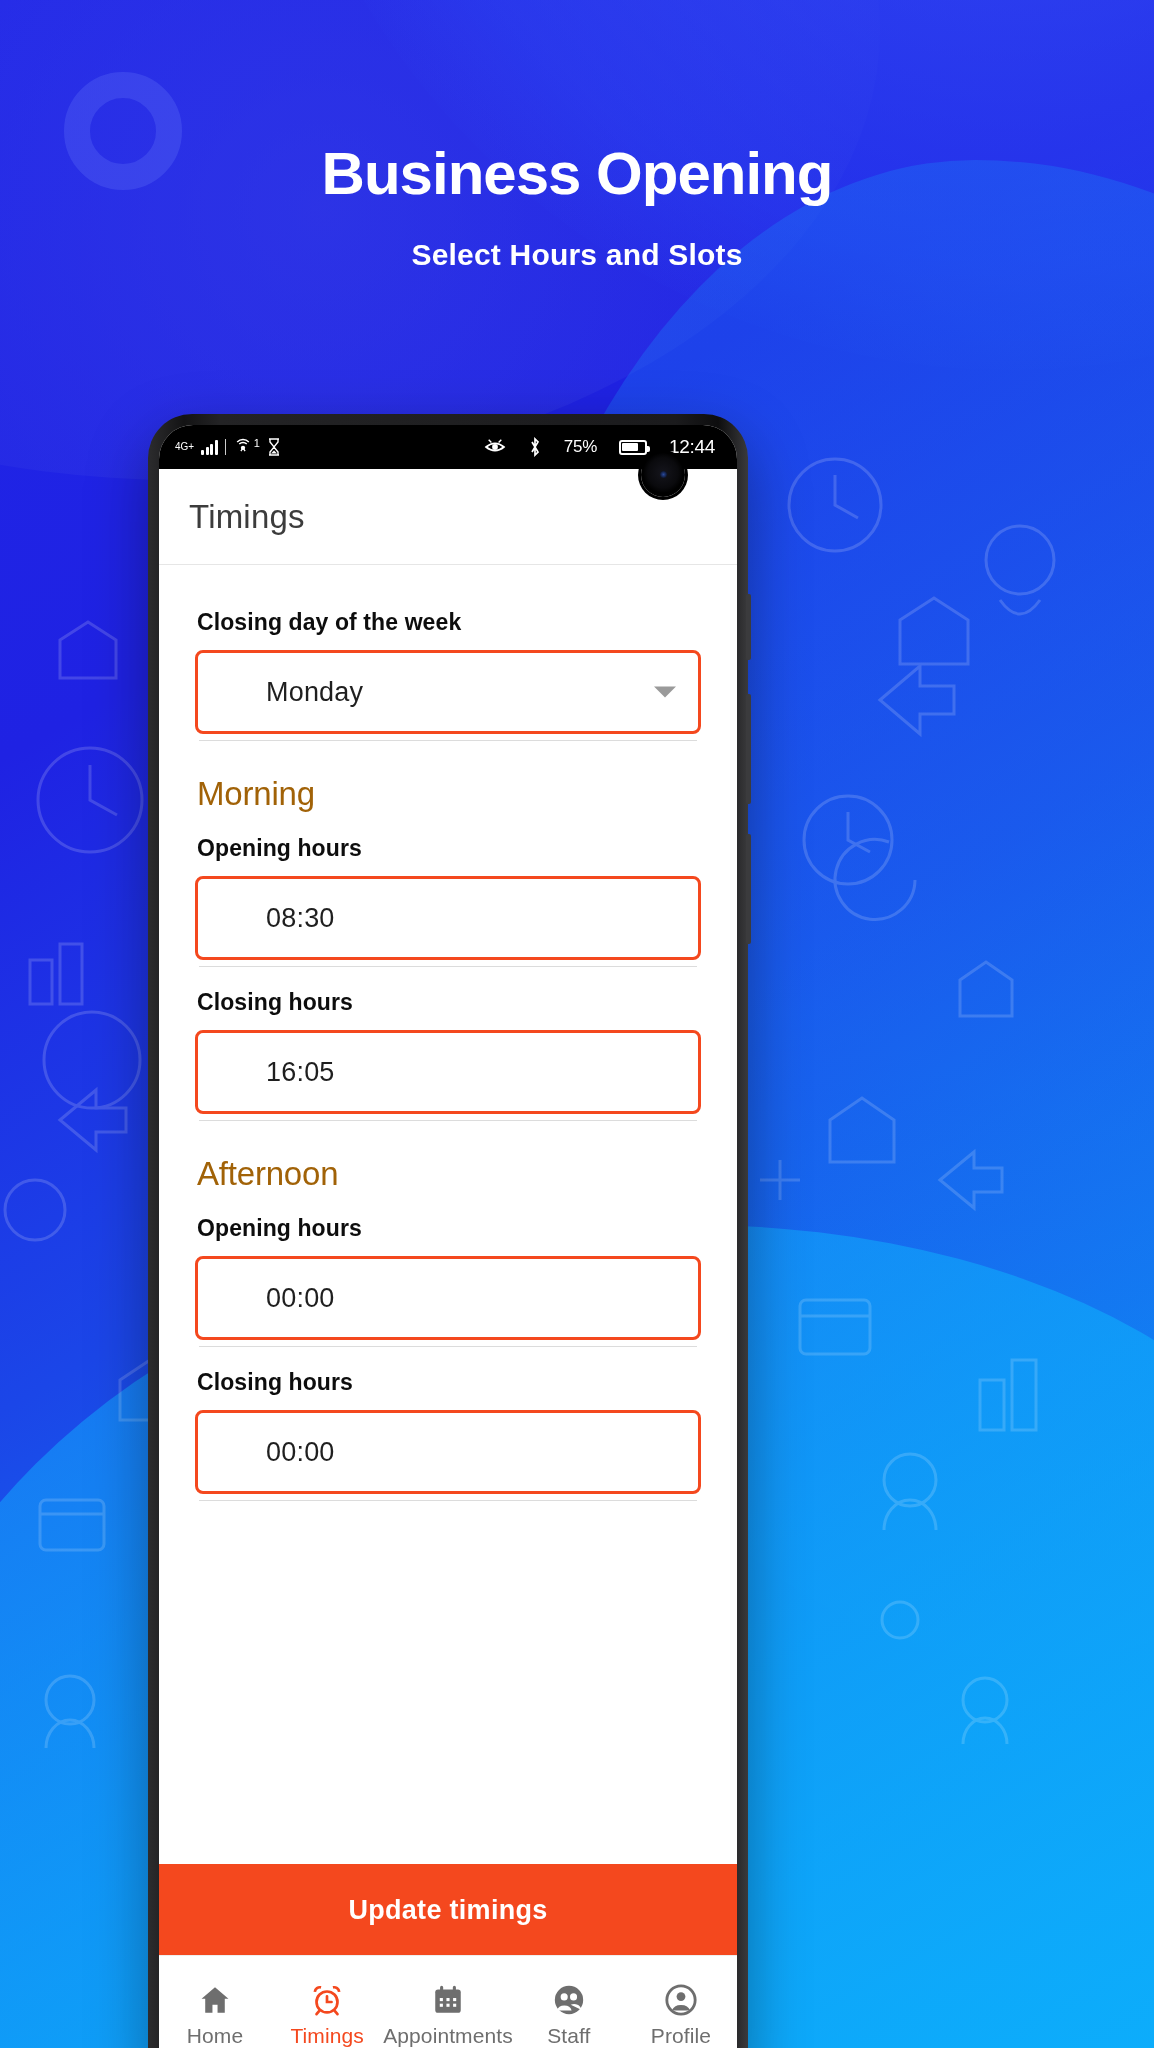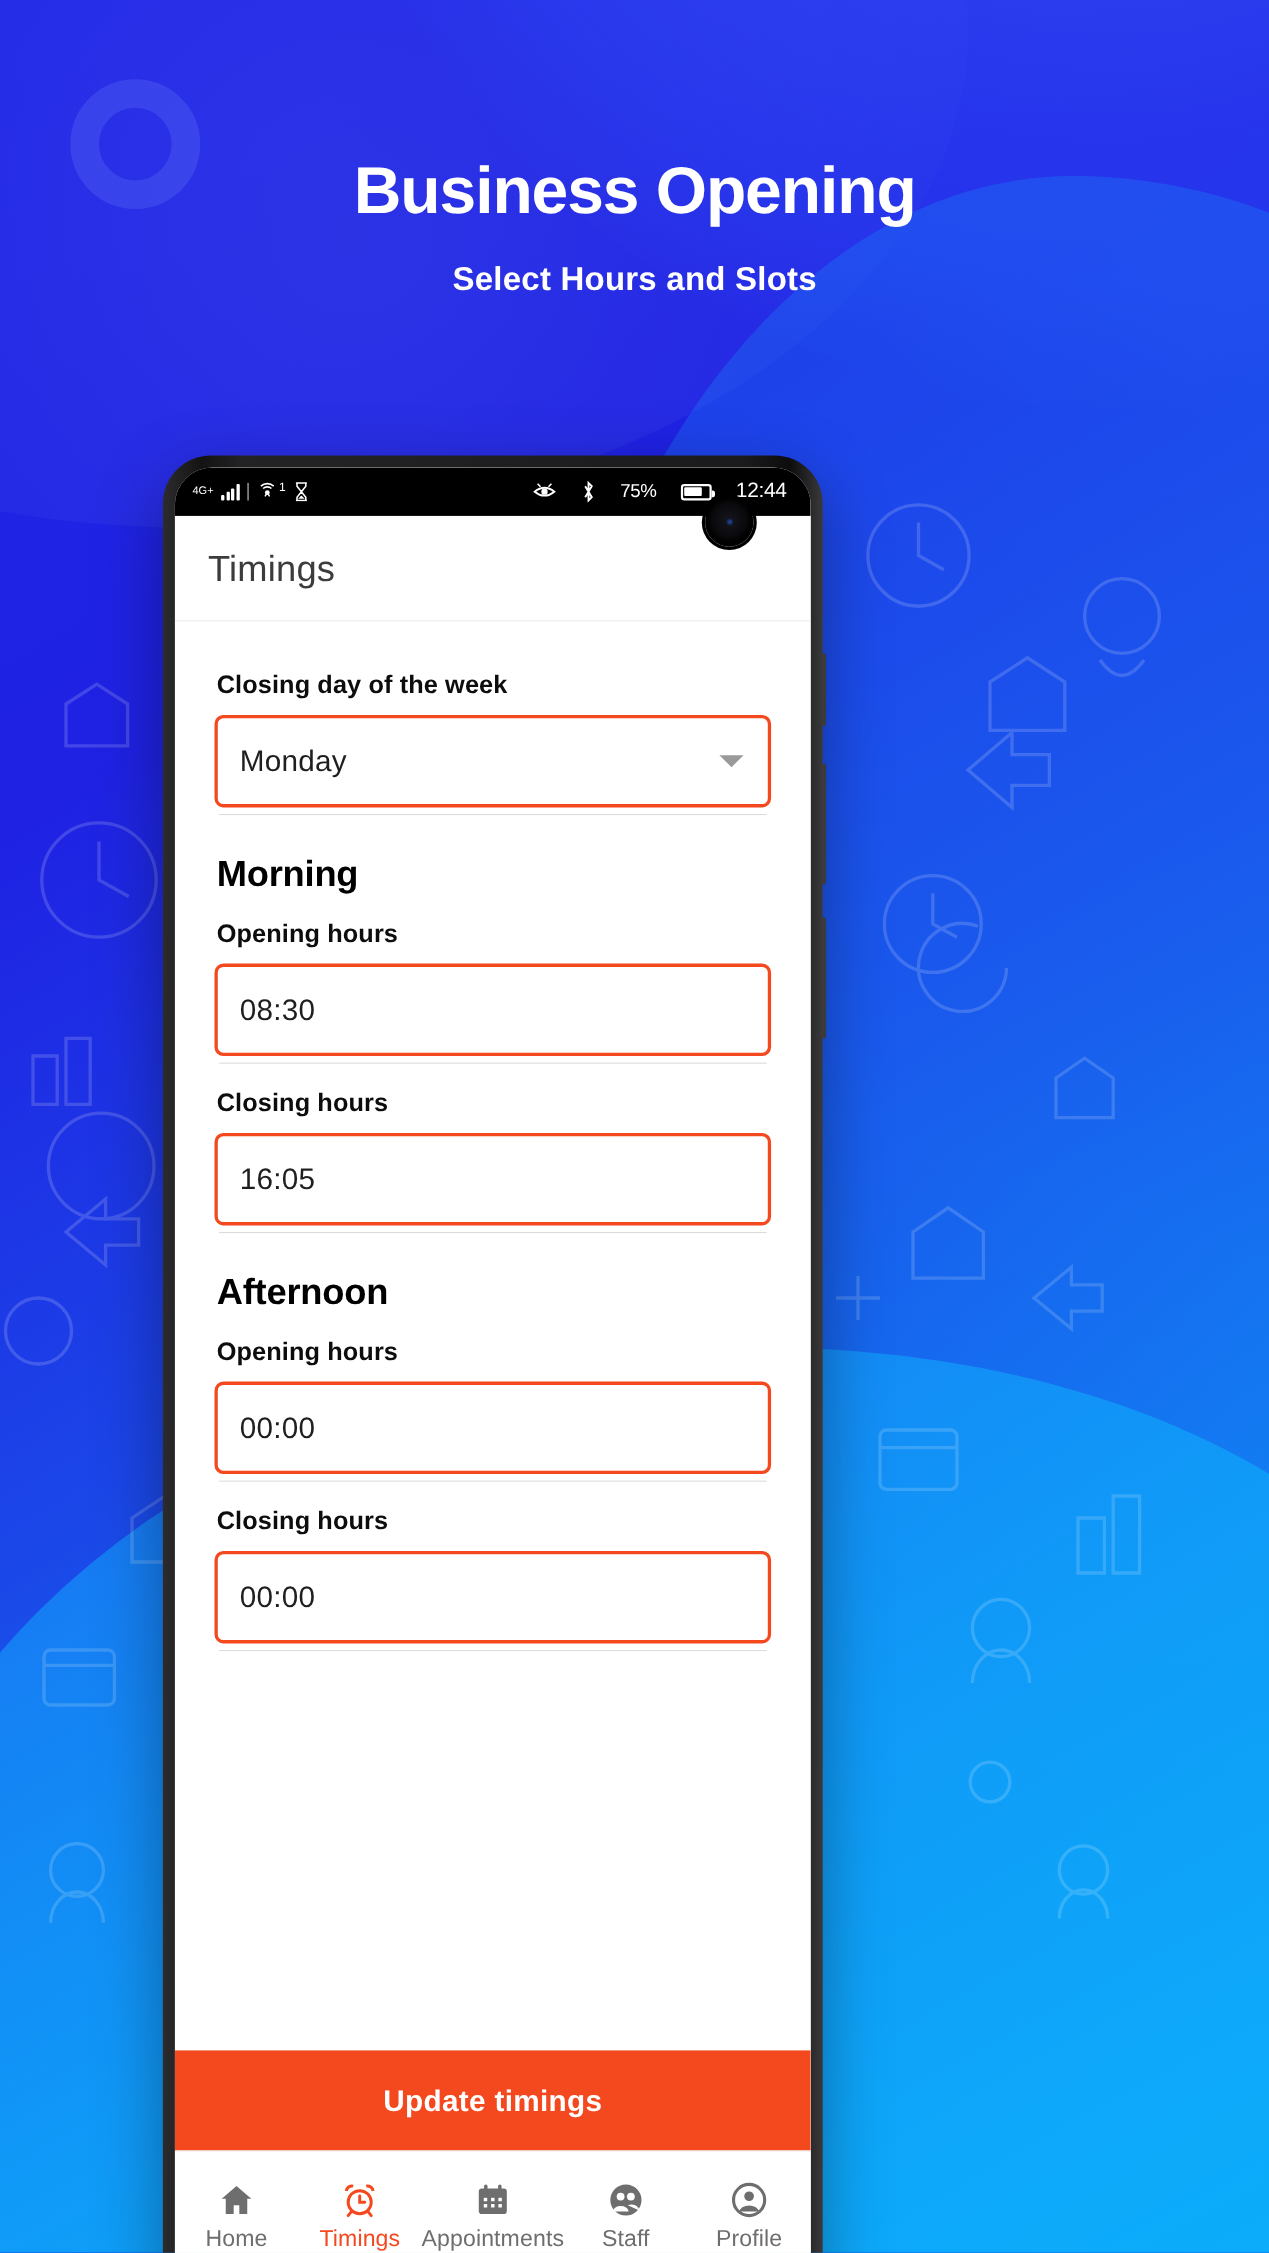--- a/index.html
+++ b/index.html
@@ -208,22 +208,22 @@
   }
   .field-label {
     font-size: 23px;
     font-weight: bold;
     color: #0d0d0d;
     margin: 0 0 14px 2px;
     letter-spacing: 0.1px;
   }
   .section-head {
     font-size: 33px;
-    font-weight: bold;
-    color: #000000;
+    font-weight: normal;
+    color: #a16207;
     margin: 34px 0 22px 2px;
     letter-spacing: -0.2px;
   }
   .input-box {
     height: 84px;
     border: 3px solid #f4481e;
     border-radius: 8px;
     background: #fff;
     display: flex;
     align-items: center;
@@ -234,20 +234,21 @@
   }
   .input-underline {
     height: 1px;
     background: #dcdcdc;
     margin: 0 4px 22px 4px;
   }
   .input-value {
     font-size: 27px;
     color: #1f1f1f;
     letter-spacing: 0.2px;
+    margin-left: 48px;
   }
   .caret {
     position: absolute;
     right: 22px; top: 50%;
     transform: translateY(-50%);
     width: 0; height: 0;
     border-left: 11px solid transparent;
     border-right: 11px solid transparent;
     border-top: 11px solid #9a9a9a;
   }

